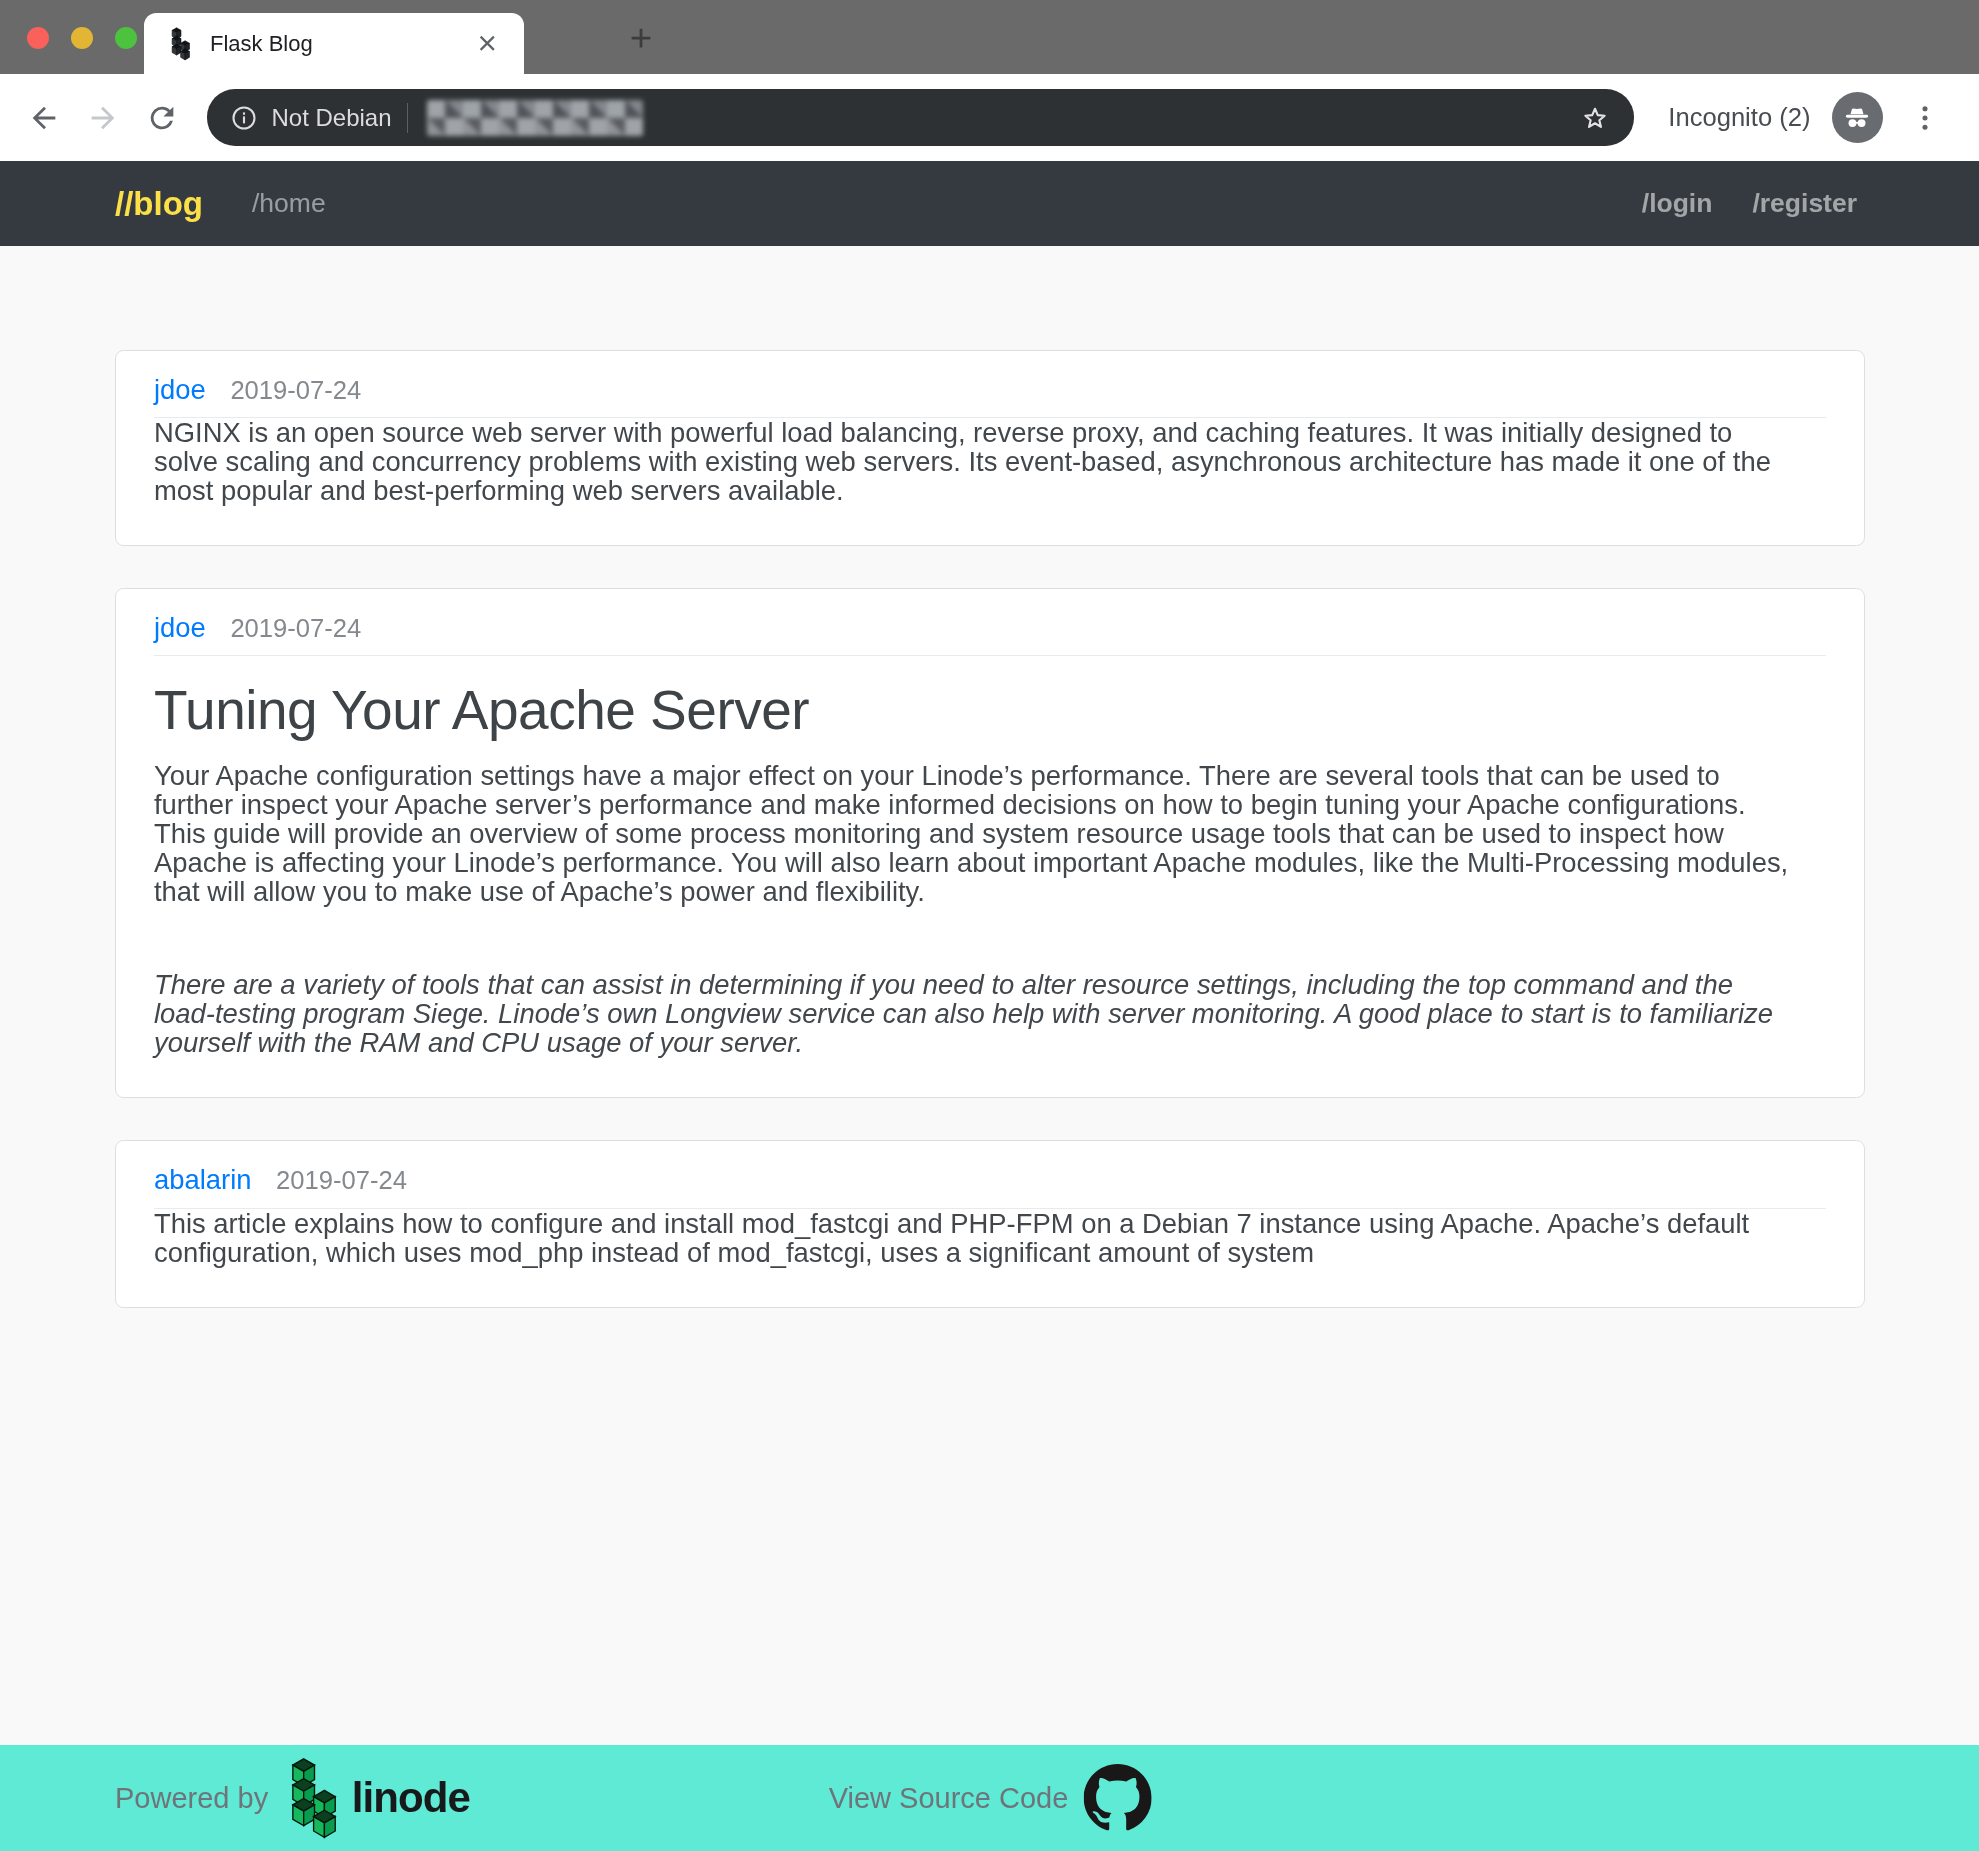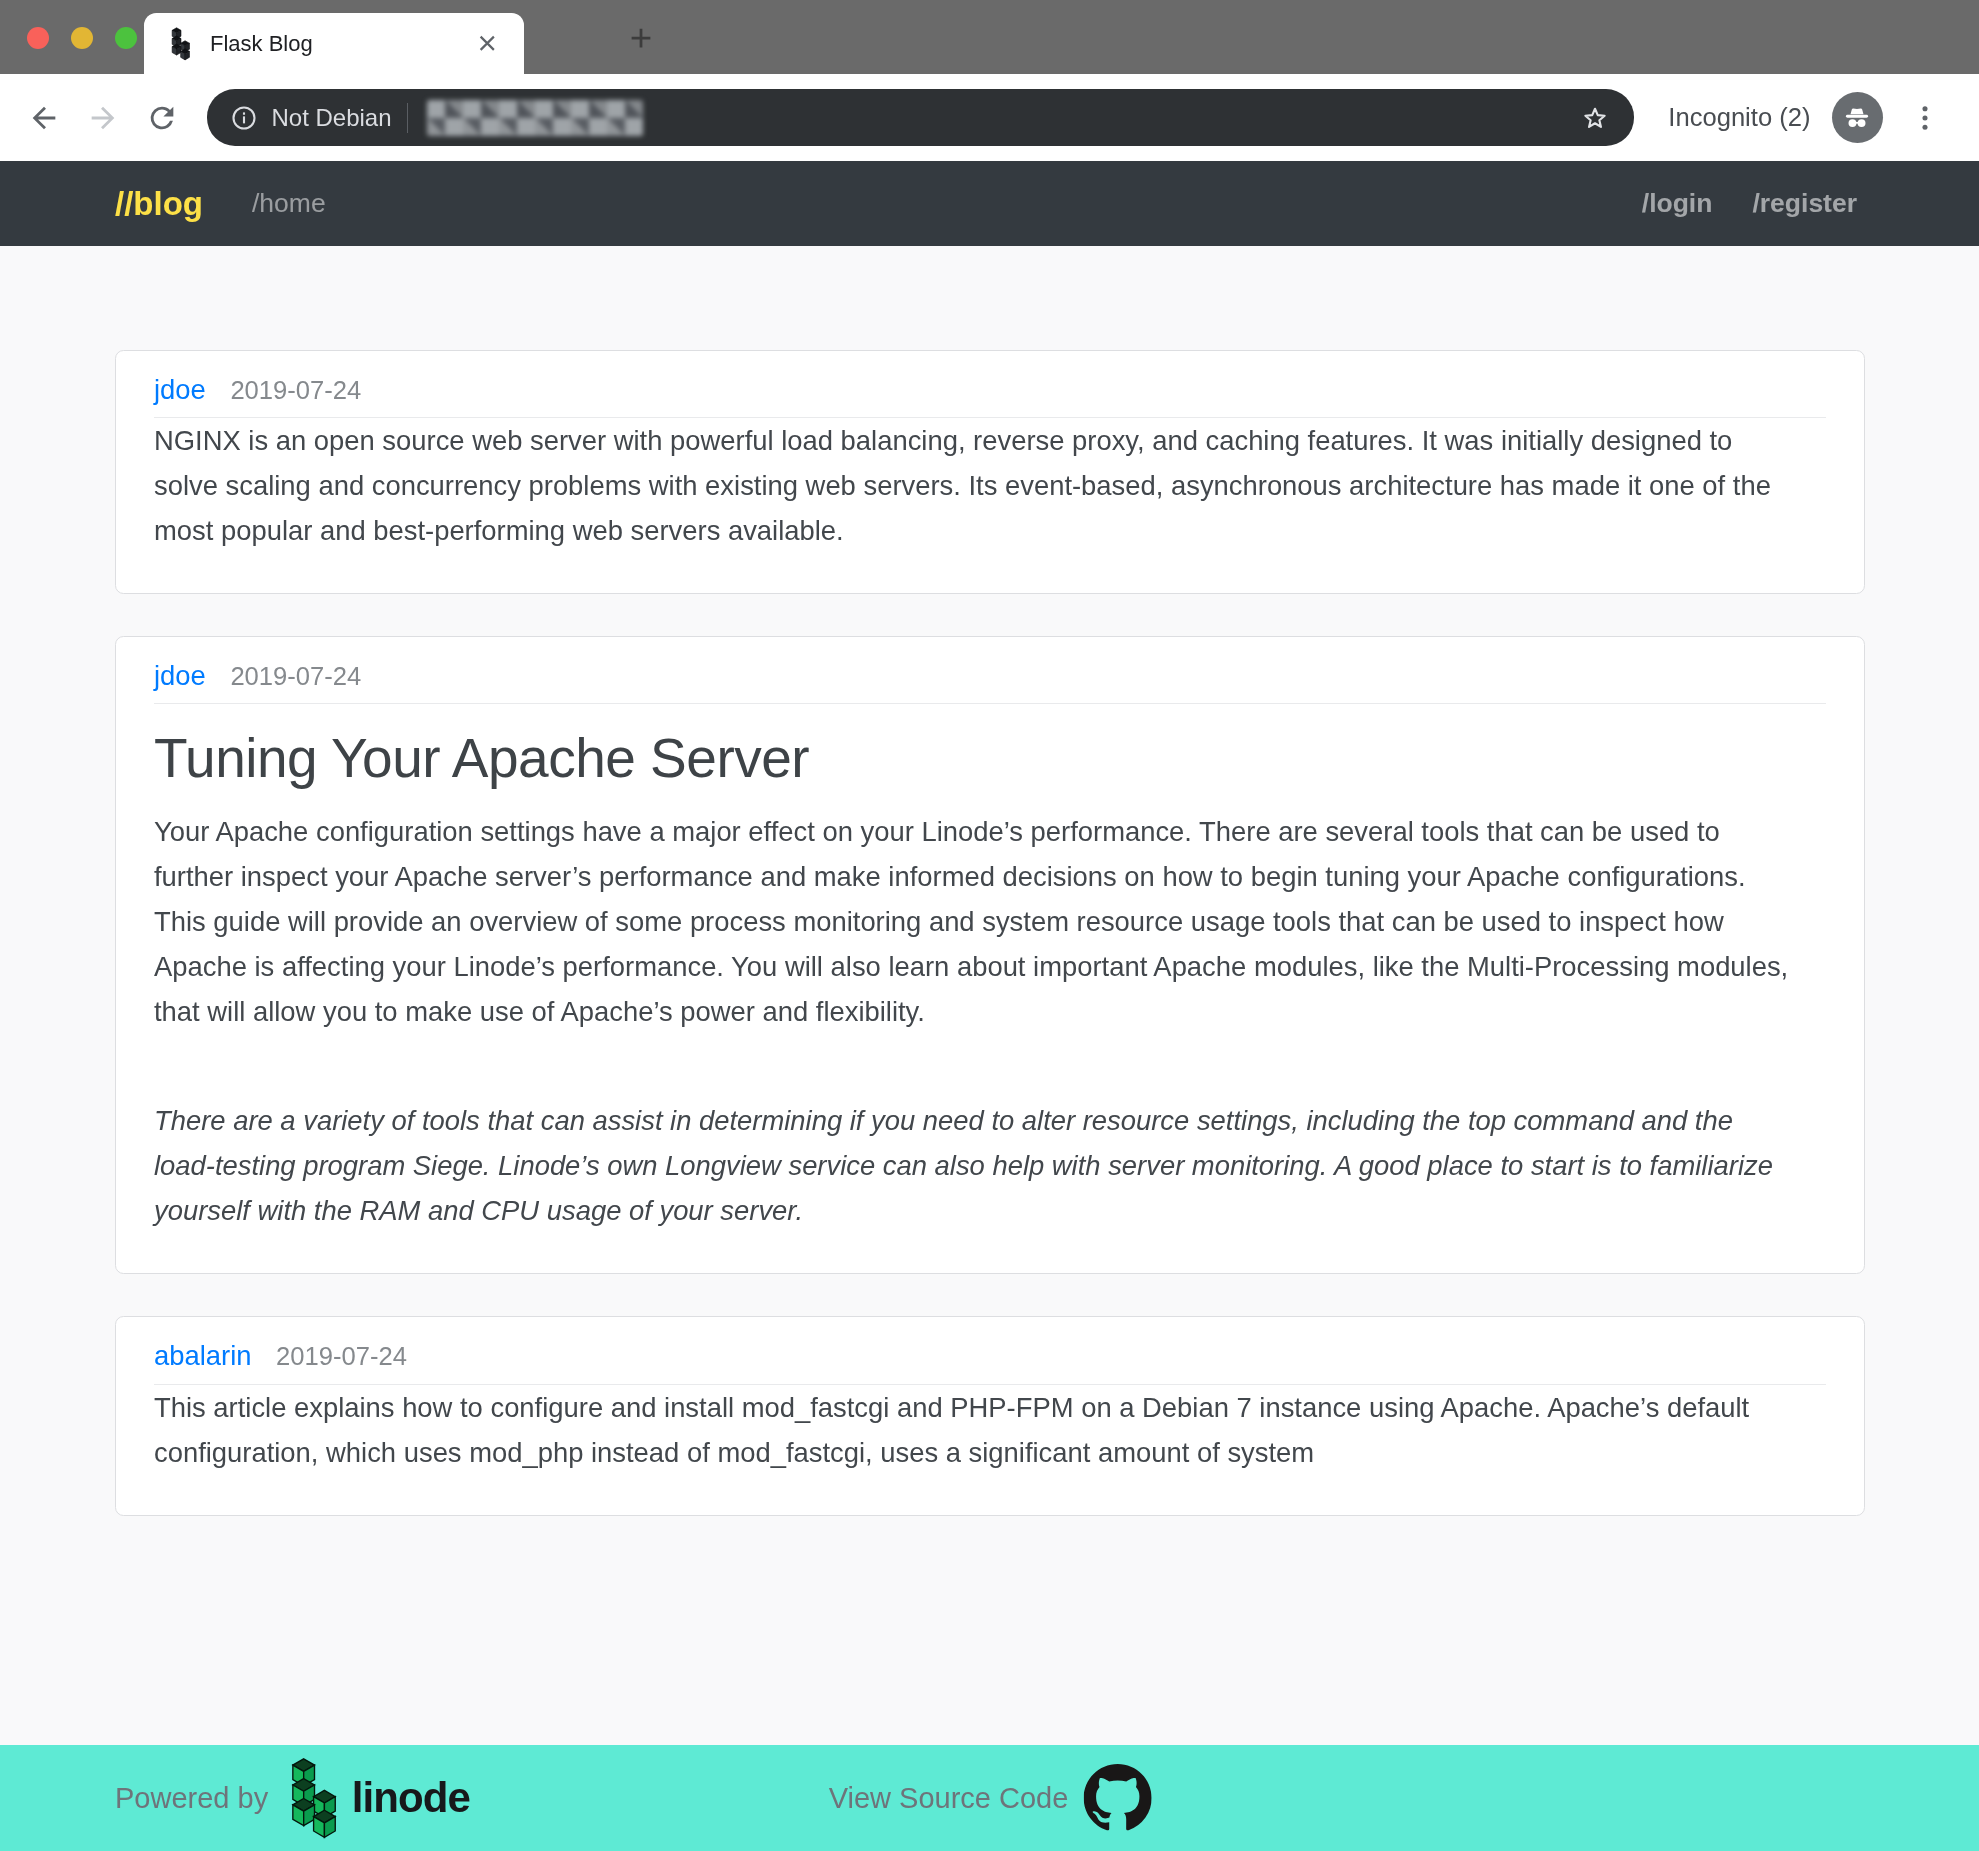--- a/index.html
+++ b/index.html
@@ -67,21 +67,21 @@
     padding:24.6px 38px 40px; margin-bottom:42px;
   }
   .post-meta { display:flex; align-items:baseline; line-height:27.4px; }
   .post-author { color:#007bff; font-size:27.4px; }
   .post-date { color:#85898d; font-size:25.6px; margin-left:24.6px; }
   .post-card hr { border:0; border-top:1.9px solid #e9eaec; margin:13.2px 0 0; }
   .post-title {
     font-size:55px; font-weight:500; color:#3e4347; line-height:1.22;
     margin:21px 0 17px; max-width:1533px; letter-spacing:-0.5px;
   }
-  .post-body p { font-size:27.4px; line-height:45px; color:#42474c; margin:0; max-width:1637px; }
+  .post-body p { font-size:27.4px; line-height:29px; color:#42474c; margin:0; max-width:1637px; }
   .post-body p + p { margin-top:64px;font-style:italic; }
 
   
   .footer {
     position:fixed; left:0; bottom:0; width:1980px; height:106px;
     background:#5eead4; display:flex; align-items:center; z-index:20;
   }
   .footer-left { display:flex; align-items:center; margin-left:115px; }
   .powered-label { font-size:29px; color:#6e747a; }
   .linode-logo { display:flex; align-items:center; margin-left:17px; }

